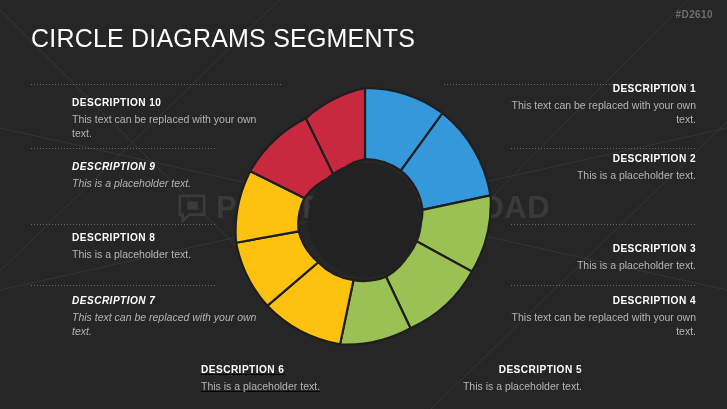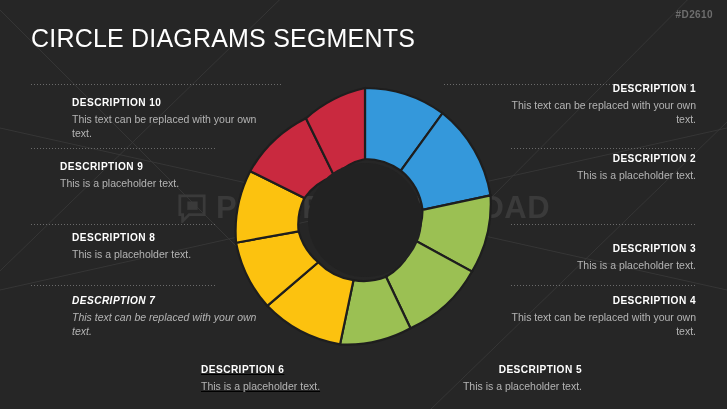--- a/index.html
+++ b/index.html
@@ -200,21 +200,21 @@
     <path class="seg" fill="#c9293f" d="M 75.94 33.32 A 132 132 0 0 1 135.00 3.00 L 135.00 74.00 A 61 61 0 0 0 104.28 91.14 Z"></path>
     <circle class="hub" cx="135" cy="135" r="57"></circle>
   </svg>
 
   <div class="desc left" style="left:31px; top:96px; width:200px;">
     <div class="d-title">DESCRIPTION 10</div>
     <div class="d-body">This text can be replaced with your own text.</div>
   </div>
   <div class="dot-rule" style="left:31px; top:148px; width:185px;"></div>
 
-  <div class="desc left" style="left:19px; top:160px; width:200px;">
+  <div class="desc left" style="left:31px; top:160px; width:200px;font-style:italic;">
     <div class="d-title">DESCRIPTION 9</div>
     <div class="d-body">This is a placeholder text.</div>
   </div>
   <div class="dot-rule" style="left:31px; top:224px; width:185px;"></div>
 
   <div class="desc left" style="left:31px; top:231px; width:200px;">
     <div class="d-title">DESCRIPTION 8</div>
     <div class="d-body">This is a placeholder text.</div>
   </div>
   <div class="dot-rule" style="left:31px; top:285px; width:185px;"></div>

